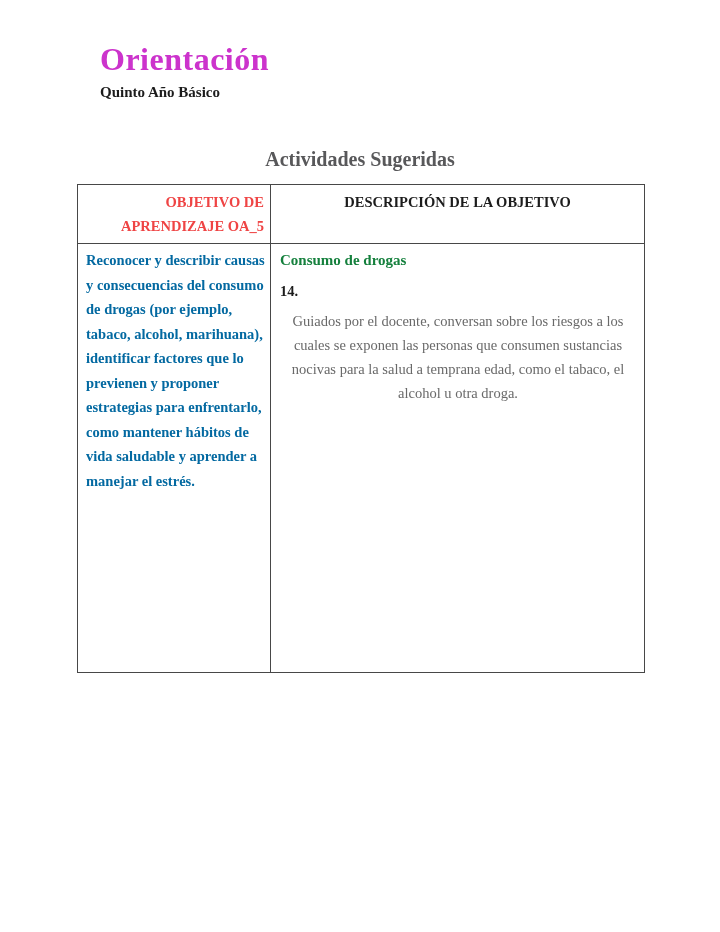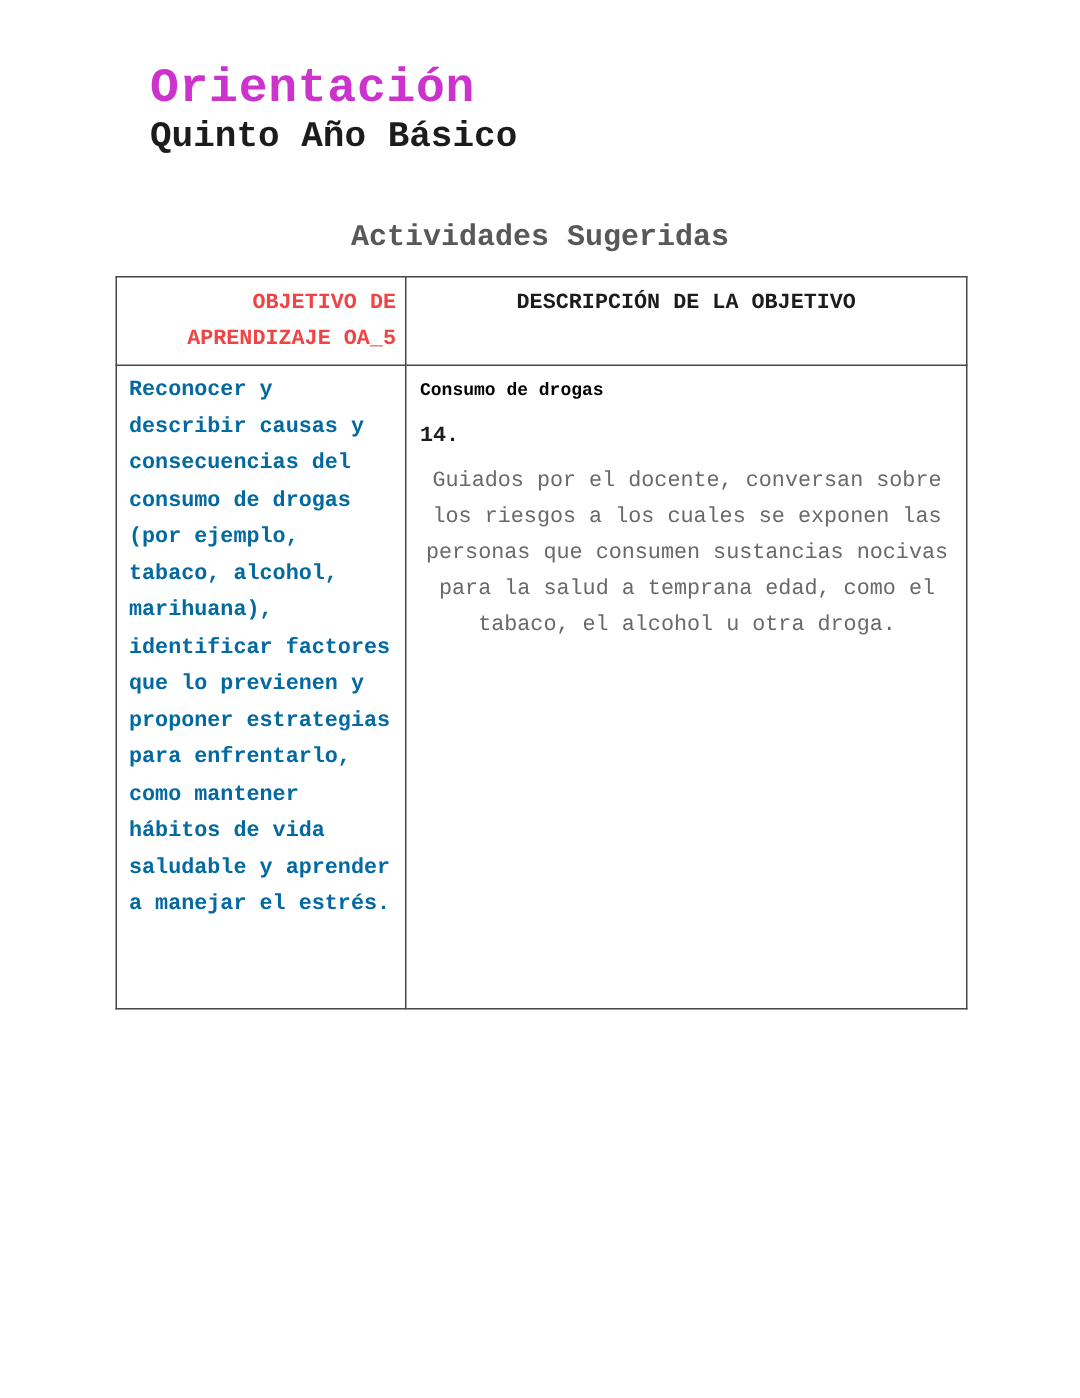--- a/index.html
+++ b/index.html
@@ -5,40 +5,40 @@
   html, body {
     margin: 0;
     padding: 0;
     background: #ffffff;
   }
   .page {
     position: relative;
     width: 720px;
     height: 784px;
     background: #ffffff;
-    font-family: Liberation Mono, monospace;
+    font-family: Liberation Serif, serif;
     overflow: hidden;
   }
 
   
   .brand-title {
     position: absolute;
     left: 100px;
     top: 42px;
     font-size: 32px;
     line-height: 34px;
     font-weight: bold;
     color: #cc33cc;
     letter-spacing: 0.5px;
   }
   .brand-subtitle {
     position: absolute;
     left: 100px;
     top: 80px;
-    font-size: 24px;
+    font-size: 15px;
     line-height: 24px;
     font-weight: bold;
     color: #1c1c1c;
     text-align: center;
   }
   .unit-block {
     position: absolute;
     right: 98px;
     top: 52px;
     text-align: right;
@@ -113,24 +113,24 @@
     font-size: 14.5px;
     line-height: 24.5px;
     font-weight: bold;
     color: #0369a1;
   }
   td.activity-cell {
     height: 420px;
     padding: 4px 8px 4px 9px;
   }
   .activity-heading {
-    font-size: 12px;
+    font-size: 15px;
     line-height: 24px;
     font-weight: bold;
-    color: #000000;
+    color: #15803d;
   }
   .activity-number {
     margin-top: 7px;
     font-size: 14.5px;
     line-height: 24px;
     font-weight: bold;
     color: #1c1c1c;
   }
   .activity-description {
     margin-top: 6px;

